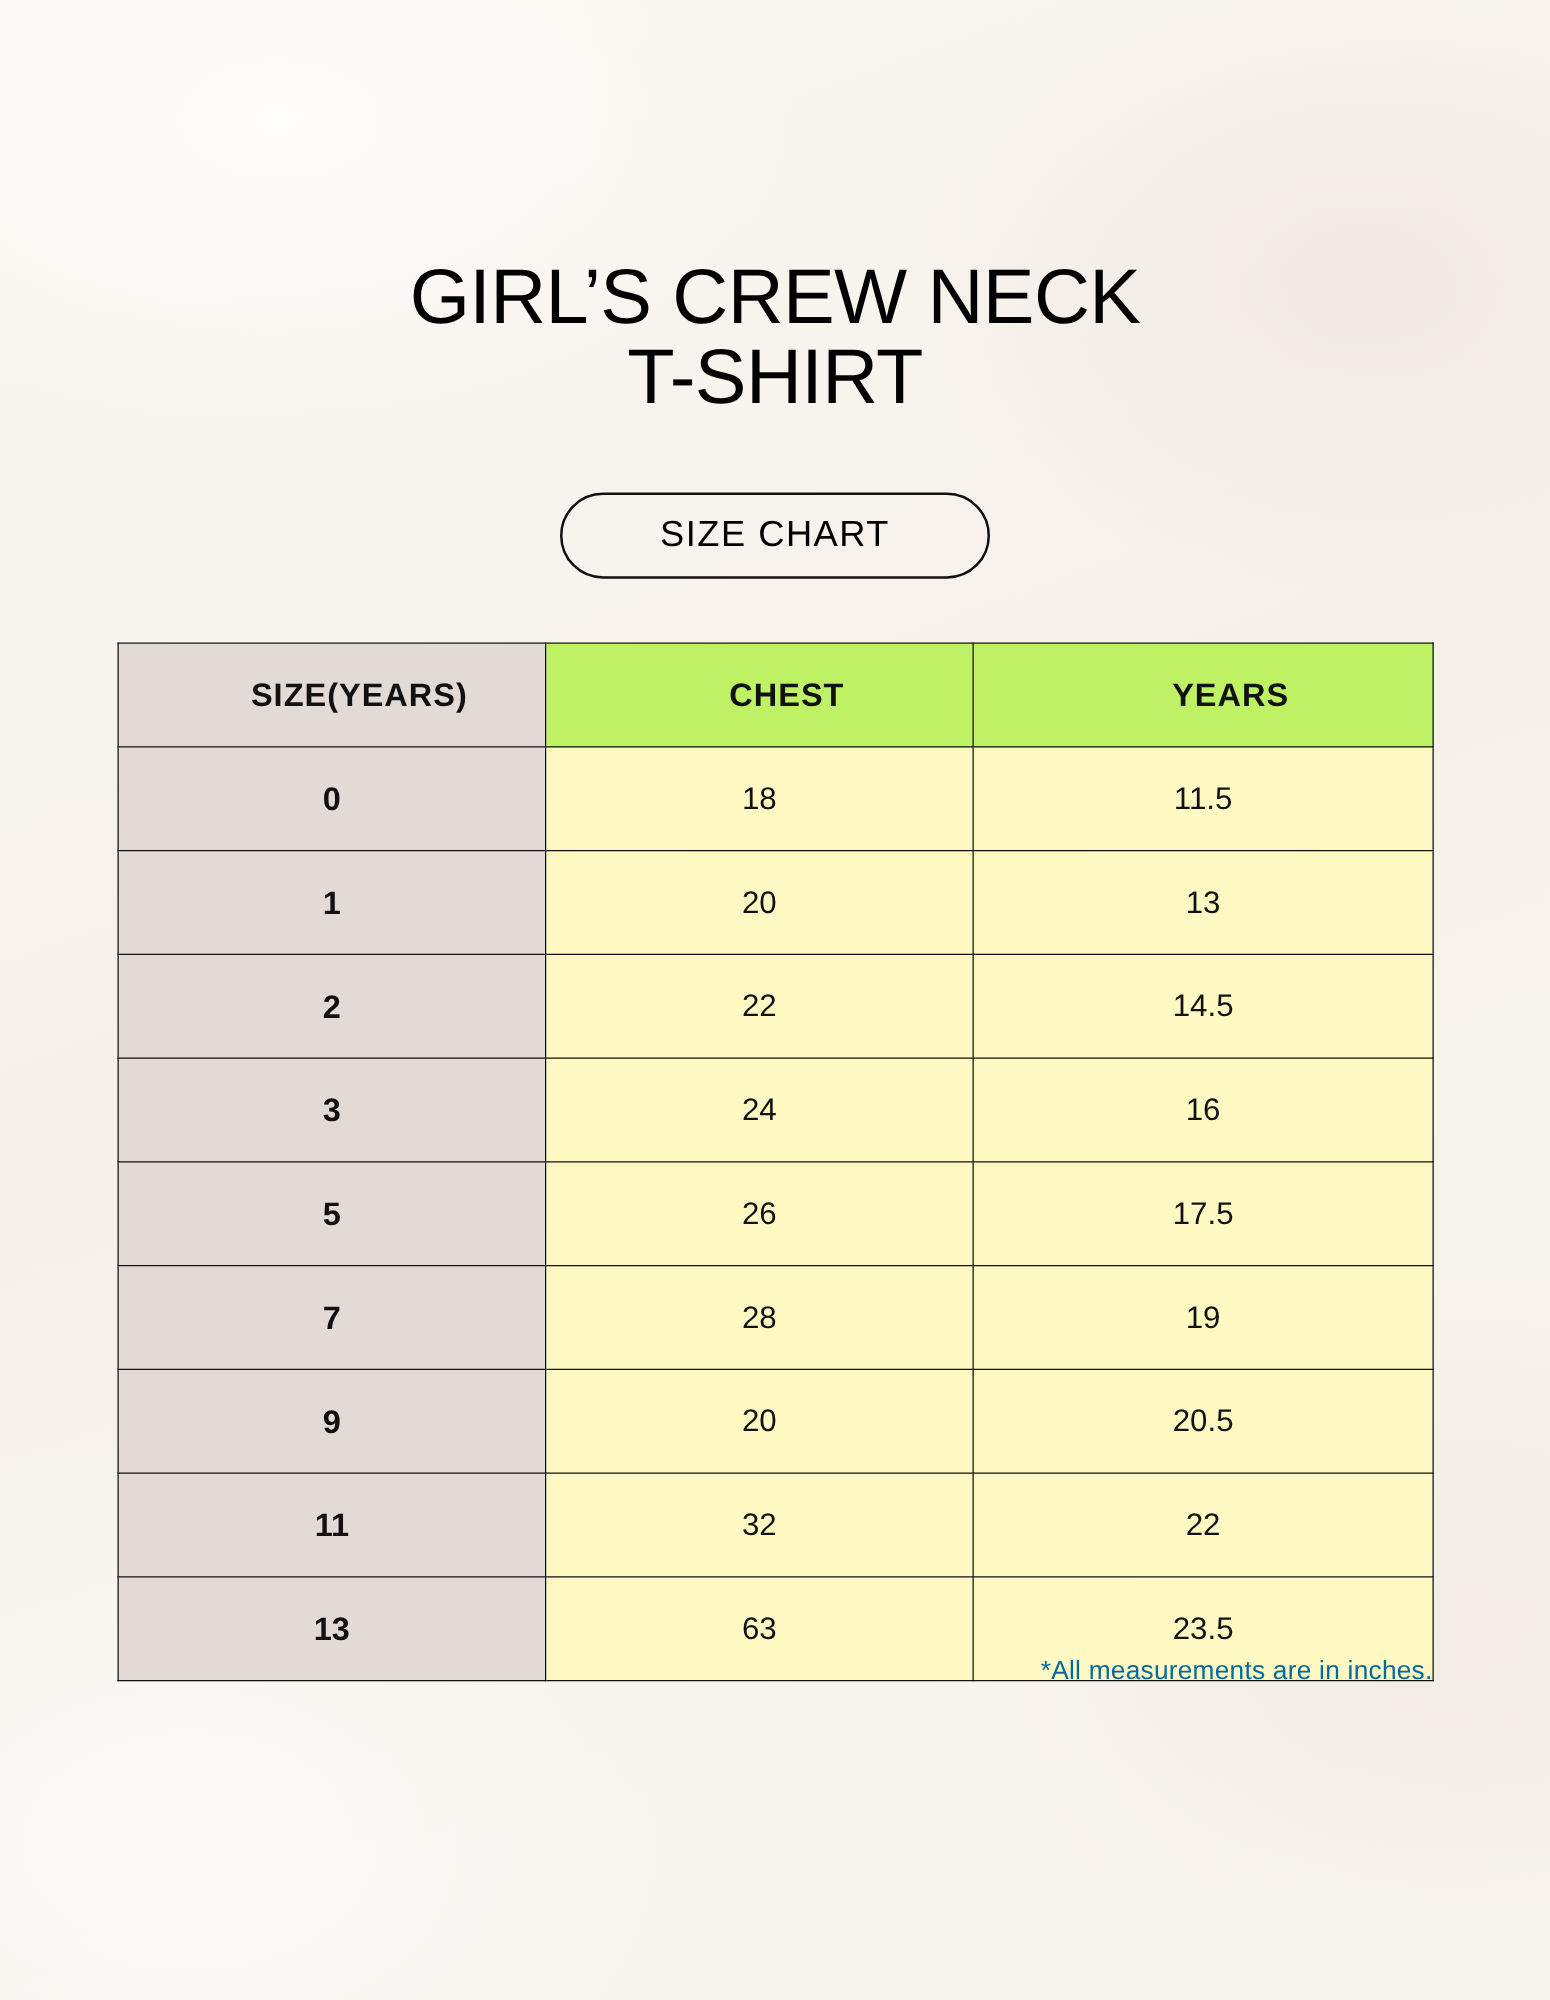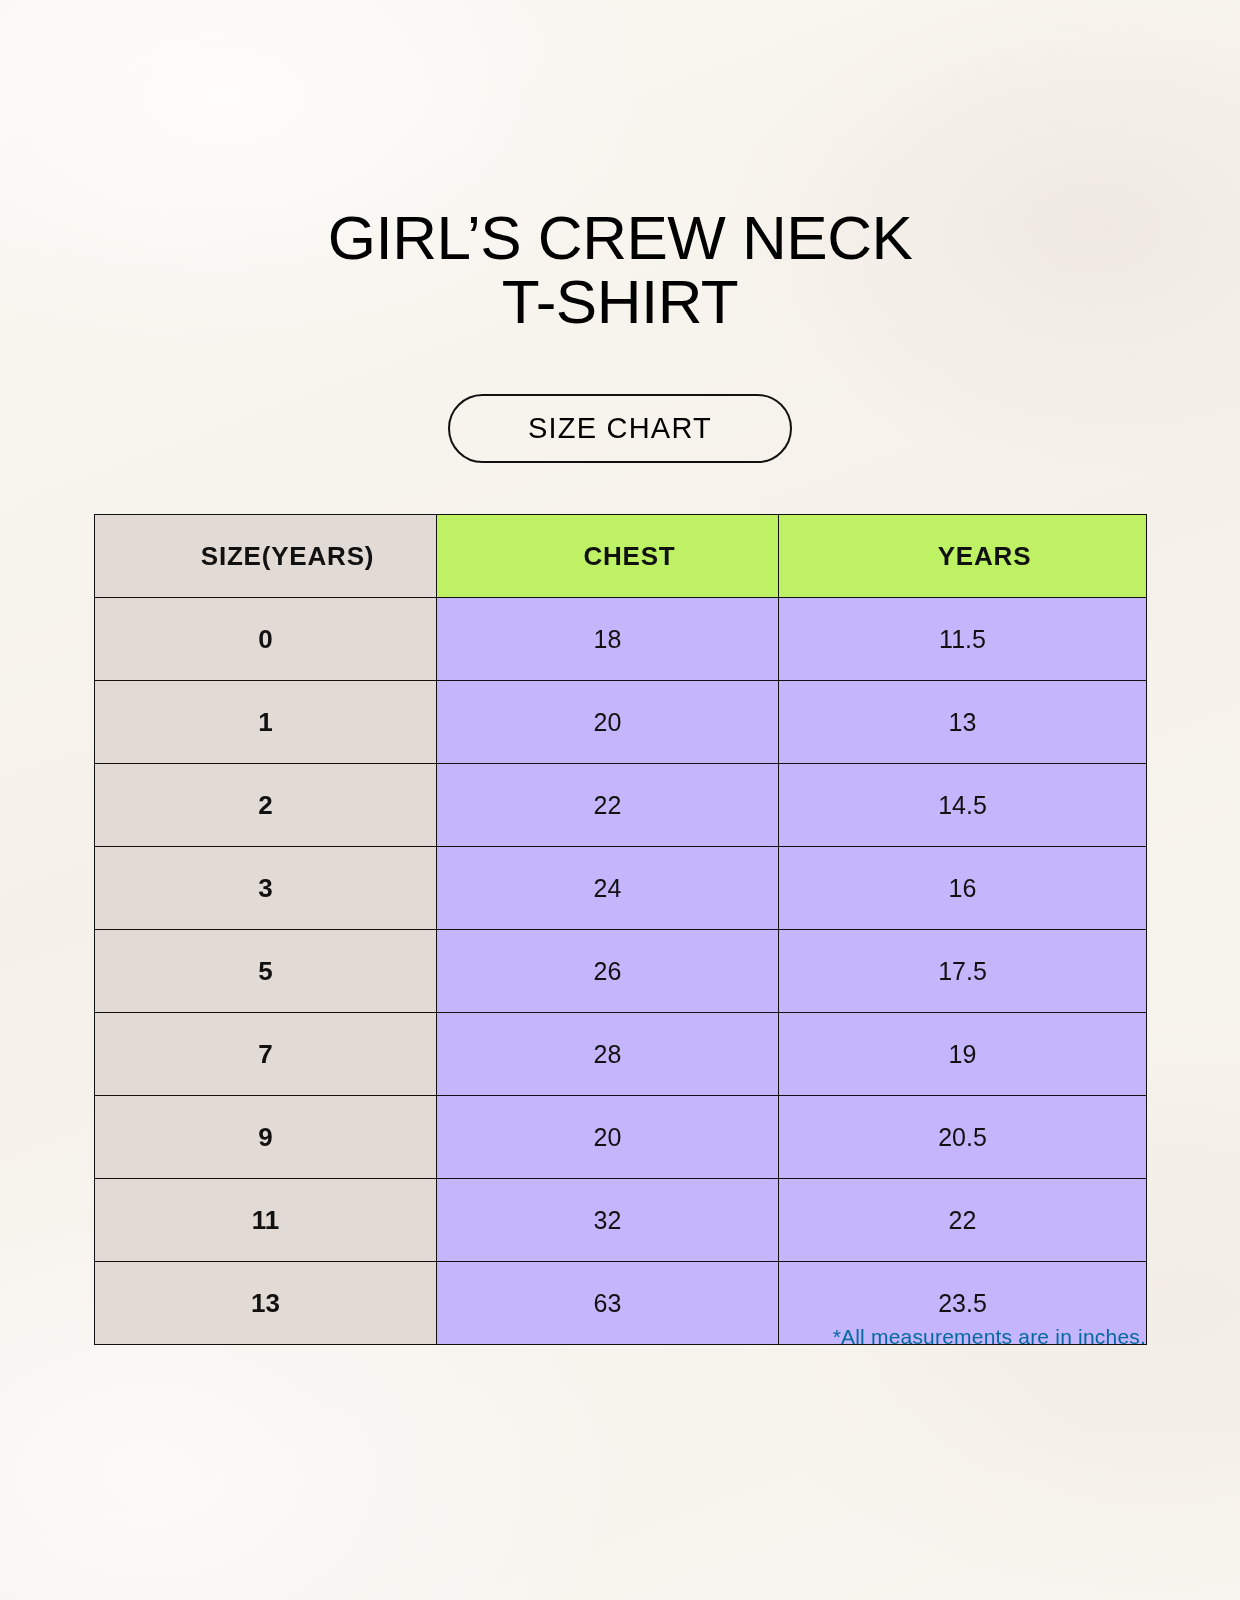--- a/index.html
+++ b/index.html
@@ -90,21 +90,21 @@
     padding-left: 45px;
   }
   th.size-head { background: #e2dbd5; }
   th.meas-head { background: #bef264; }
   td.size-cell {
     background: #e2dbd5;
     font-weight: 700;
     font-size: 26px;
   }
   td.val-cell {
-    background: #c4b5fd;
+    background: #fef9c3;
     font-weight: 400;
   }
   .footnote {
     position: absolute;
     top: 1325px;
     left: 0;
     width: 1146px;
     text-align: right;
     font-size: 21px;
     color: #0369a1;

